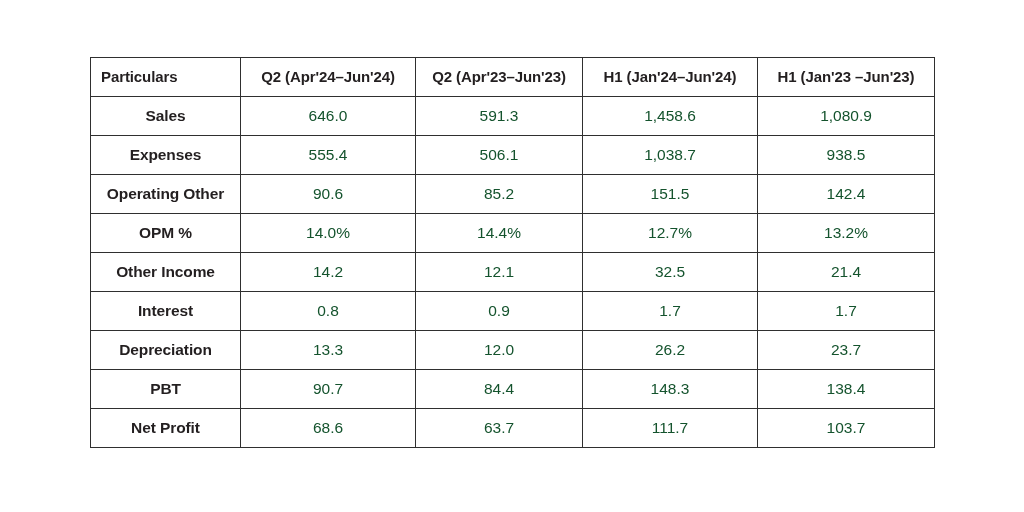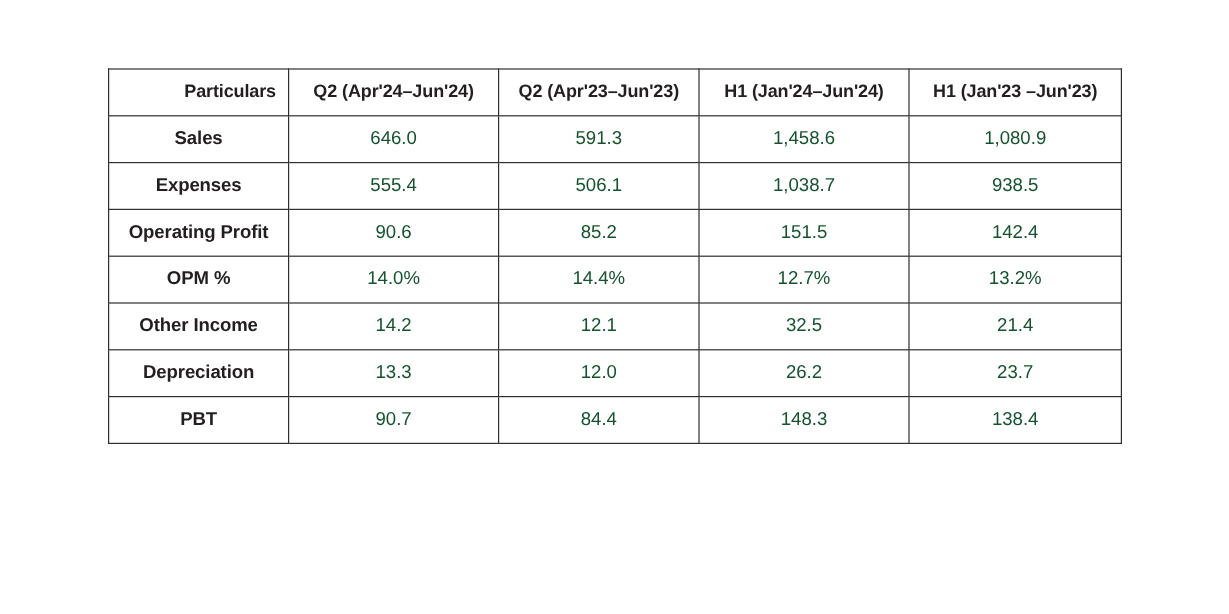--- a/index.html
+++ b/index.html
@@ -35,21 +35,21 @@
   table.fin th, table.fin td {
     border: 1px solid #2f2f2f;
     height: 38px;
     padding: 0 10px;
     font-size: 15.5px;
     line-height: 1.1;
     vertical-align: middle;
   }
   table.fin thead th {
     font-weight: bold;
-    text-align: right;
+    text-align: left;
     letter-spacing: -0.1px;
     font-size: 15px;
   }
   table.fin thead th.num-head {
     text-align: center;
   }
   table.fin tbody td.label {
     font-weight: bold;
     text-align: center;
     font-size: 15.5px;
@@ -98,50 +98,64 @@
           <td class="val">1,080.9</td>
         </tr>
         <tr>
           <td class="label">Expenses</td>
           <td class="val">555.4</td>
           <td class="val">506.1</td>
           <td class="val">1,038.7</td>
           <td class="val">938.5</td>
         </tr>
         <tr>
-          <td class="label">Operating Profit</td>
+          <td class="label">Operating Other</td>
           <td class="val">90.6</td>
           <td class="val">85.2</td>
           <td class="val">151.5</td>
           <td class="val">142.4</td>
         </tr>
         <tr>
           <td class="label">OPM %</td>
           <td class="val">14.0%</td>
           <td class="val">14.4%</td>
           <td class="val">12.7%</td>
           <td class="val">13.2%</td>
         </tr>
         <tr>
           <td class="label">Other Income</td>
           <td class="val">14.2</td>
           <td class="val">12.1</td>
           <td class="val">32.5</td>
           <td class="val">21.4</td>
         </tr>
         <tr>
+          <td class="label">Interest</td>
+          <td class="val">0.8</td>
+          <td class="val">0.9</td>
+          <td class="val">1.7</td>
+          <td class="val">1.7</td>
+        </tr>
+        <tr>
           <td class="label">Depreciation</td>
           <td class="val">13.3</td>
           <td class="val">12.0</td>
           <td class="val">26.2</td>
           <td class="val">23.7</td>
         </tr>
         <tr>
           <td class="label">PBT</td>
           <td class="val">90.7</td>
           <td class="val">84.4</td>
           <td class="val">148.3</td>
           <td class="val">138.4</td>
         </tr>
+        <tr>
+          <td class="label">Net Profit</td>
+          <td class="val">68.6</td>
+          <td class="val">63.7</td>
+          <td class="val">111.7</td>
+          <td class="val">103.7</td>
+        </tr>
       </tbody>
     </table>
   </div>
 </div>
 
 </body></html>

